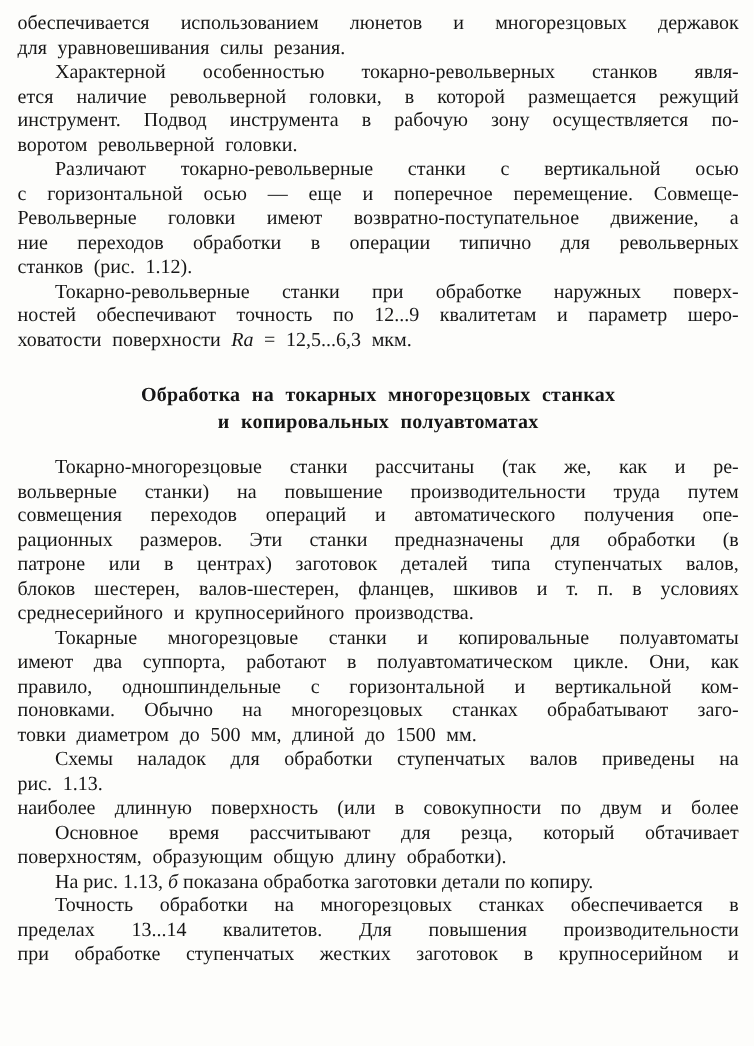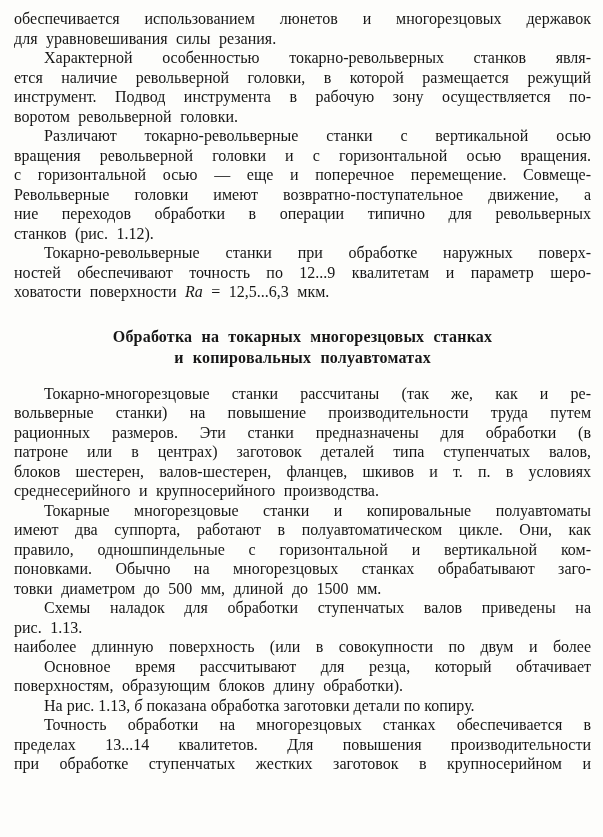--- a/index.html
+++ b/index.html
@@ -43,38 +43,38 @@
         <div class="line spread"><span>для уравновешивания силы резания.</span></div>
       </div>
       <div class="para">
         <div class="line just indent"><span>Характерной особенностью токарно-револьверных станков явля-</span></div>
         <div class="line just"><span>ется наличие револьверной головки, в которой размещается режущий</span></div>
         <div class="line just"><span>инструмент. Подвод инструмента в рабочую зону осуществляется по-</span></div>
         <div class="line spread"><span>воротом револьверной головки.</span></div>
       </div>
       <div class="para">
         <div class="line just indent"><span>Различают токарно-револьверные станки с вертикальной осью</span></div>
-        <div class="line just"><span>вращения револьверной головки и с горизонтальной осью вращения.</span></div>
         <div class="line just"><span>с горизонтальной осью — еще и поперечное перемещение. Совмеще-</span></div>
         <div class="line just"><span>Револьверные головки имеют возвратно-поступательное движение, а</span></div>
         <div class="line just"><span>ние переходов обработки в операции типично для револьверных</span></div>
         <div class="line spread"><span>станков (рис. 1.12).</span></div>
       </div>
       <div class="para">
         <div class="line just indent"><span>Токарно-револьверные станки при обработке наружных поверх-</span></div>
         <div class="line just"><span>ностей обеспечивают точность по 12...9 квалитетам и параметр шеро-</span></div>
         <div class="line spread"><span>ховатости поверхности </span><span class="it">Ra</span><span> = 12,5...6,3 мкм.</span></div>
       </div>
       <div class="heading">
         <div class="hline"><span>Обработка на токарных многорезцовых станках</span></div>
         <div class="hline"><span>и копировальных полуавтоматах</span></div>
       </div>
       <div class="para">
         <div class="line just indent"><span>Токарно-многорезцовые станки рассчитаны (так же, как и ре-</span></div>
         <div class="line just"><span>вольверные станки) на повышение производительности труда путем</span></div>
+        <div class="line just"><span>совмещения переходов операций и автоматического получения опе-</span></div>
         <div class="line just"><span>рационных размеров. Эти станки предназначены для обработки (в</span></div>
         <div class="line just"><span>патроне или в центрах) заготовок деталей типа ступенчатых валов,</span></div>
         <div class="line just"><span>блоков шестерен, валов-шестерен, фланцев, шкивов и т. п. в условиях</span></div>
         <div class="line spread"><span>среднесерийного и крупносерийного производства.</span></div>
       </div>
       <div class="para">
         <div class="line just indent"><span>Токарные многорезцовые станки и копировальные полуавтоматы</span></div>
         <div class="line just"><span>имеют два суппорта, работают в полуавтоматическом цикле. Они, как</span></div>
         <div class="line just"><span>правило, одношпиндельные с горизонтальной и вертикальной ком-</span></div>
         <div class="line just"><span>поновками. Обычно на многорезцовых станках обрабатывают заго-</span></div>
@@ -82,21 +82,21 @@
       </div>
       <div class="para">
         <div class="line just indent"><span>Схемы наладок для обработки ступенчатых валов приведены на</span></div>
         <div class="line spread"><span>рис. 1.13.</span></div>
       </div>
       <div class="para">
       </div>
       <div class="para">
         <div class="line just"><span>наиболее длинную поверхность (или в совокупности по двум и более</span></div>
         <div class="line just indent"><span>Основное время рассчитывают для резца, который обтачивает</span></div>
-        <div class="line spread"><span>поверхностям, образующим блоков длину обработки).</span></div>
+        <div class="line spread"><span>поверхностям, образующим общую длину обработки).</span></div>
       </div>
       <div class="para">
         <div class="line indent"><span>На рис. 1.13, </span><span class="it">б</span><span> показана обработка заготовки детали по копиру.</span></div>
       </div>
       <div class="para">
         <div class="line just indent"><span>Точность обработки на многорезцовых станках обеспечивается в</span></div>
         <div class="line just"><span>пределах 13...14 квалитетов. Для повышения производительности</span></div>
         <div class="line just"><span>при обработке ступенчатых жестких заготовок в крупносерийном и</span></div>
       </div>
     </div>

